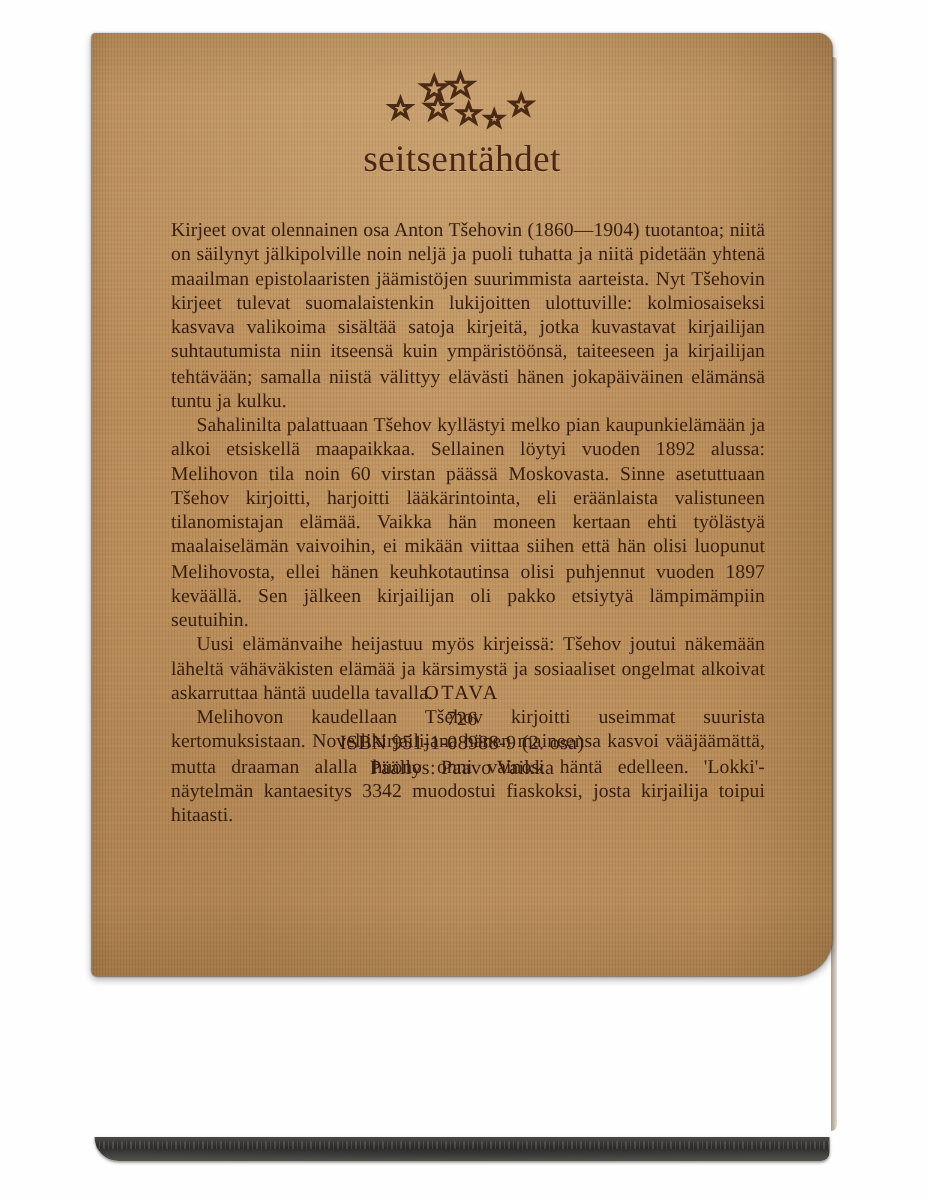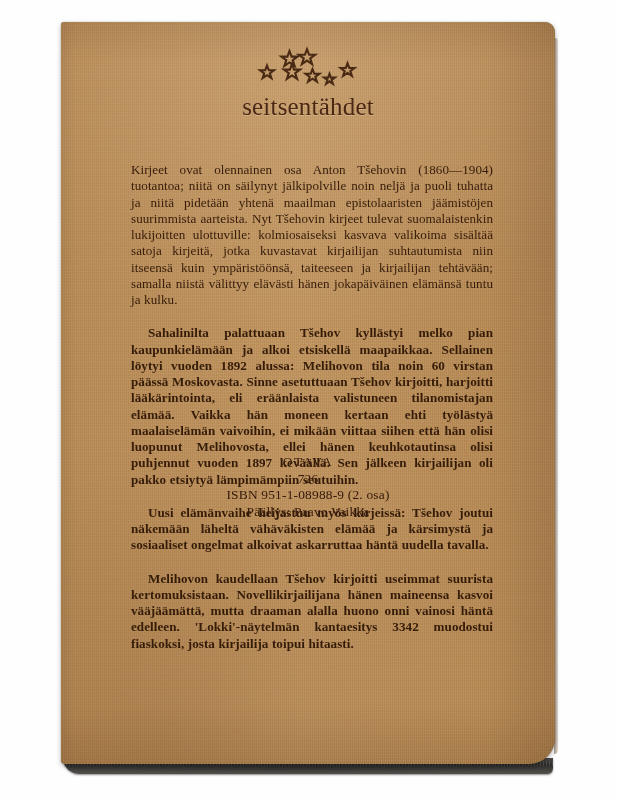--- a/index.html
+++ b/index.html
@@ -52,21 +52,21 @@
       rgba(0,0,0,.12) 1px, rgba(0,0,0,.12) 3px);
     opacity:.55;
   }
 
   
   #cover {
     position: absolute;
     left: 0;
     top: 0;
     width: 494px;
-    height: 742px;
+    height: 629px;
     background:
       
       linear-gradient(90deg,
         rgba(70,40,12,.14) 0px,
         rgba(70,40,12,.04) 14px,
         rgba(255,240,215,.05) 48%,
         rgba(70,40,12,.05) 86%,
         rgba(60,32,8,.20) 100%),
       linear-gradient(180deg,
         rgba(60,32,8,.10) 0px,
@@ -150,26 +150,26 @@
     color: #351c09;
     font-size: 13.1px;
     line-height: 16.25px;
     text-align: justify;
     text-justify: inter-word;
     letter-spacing: .05px;
     word-spacing: .2px;
     -webkit-font-smoothing: none;
   }
   #blurb p {
-    margin: 17px;
+    margin: 0;
     text-indent: 17px;
     hyphens: manual;
   }
   #blurb p:first-child { text-indent: 0; }
-  #blurb p.tight { text-indent: 17px; font-weight: bold; }
+  #blurb p.tight { text-indent: 17px; }
 
   
   #imprint {
     position: absolute;
     top: 432px;
     left: 0;
     width: 100%;
     text-align: center;
     color: #33190a;
     font-size: 13.4px;

